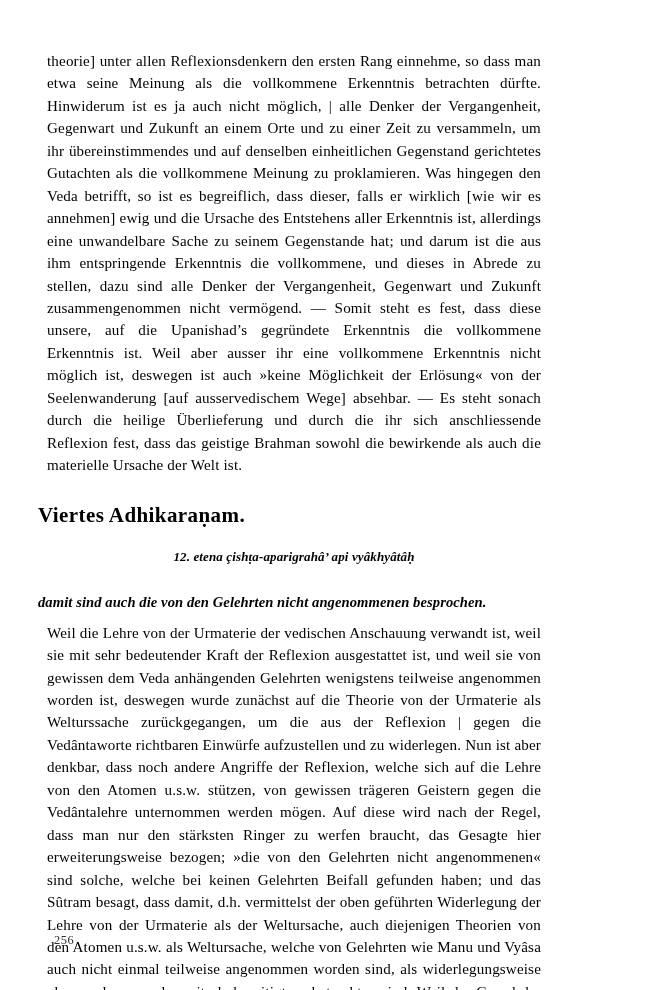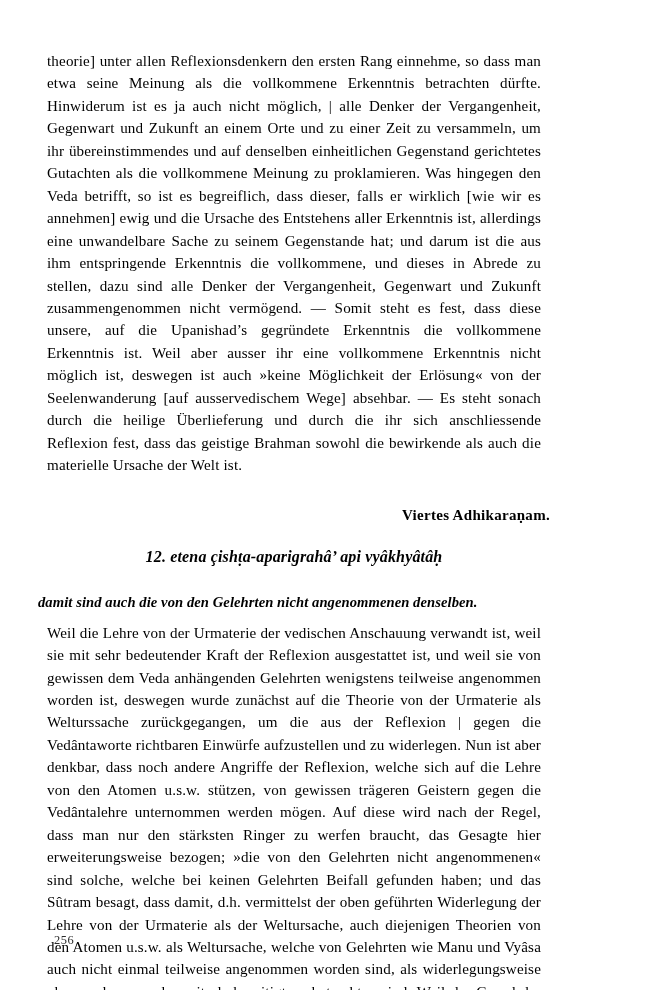--- a/index.html
+++ b/index.html
@@ -36,30 +36,30 @@
   p.body-par.continued::after {
     content: "";
     display: inline-block;
     width: 100%;
   }
   .heading-section {
     margin-top: 27px;
   }
   h2.adhikaranam {
     margin: 0;
-    font-size: 15px;
+    font-size: 21px;
     line-height: 22px;
     font-weight: bold;
-    text-align: right;
+    text-align: left;
     letter-spacing: 0.02em;
   }
   h3.sutra {
     margin: 0;
     margin-top: 20px;
-    font-size: 16px;
+    font-size: 13px;
     line-height: 22px;
     font-weight: bold;
     font-style: italic;
     text-align: center;
     letter-spacing: 0.01em;
   }
   h4.translation {
     margin: 0;
     margin-top: 23px;
     font-size: 14.6px;
@@ -87,20 +87,20 @@
 
 <div class="page">
 
   <p class="body-par">theorie] unter allen Reflexionsdenkern den ersten Rang einnehme, so dass man etwa seine Meinung als die vollkommene Erkenntnis betrachten dürfte. Hinwiderum ist es ja auch nicht möglich, | alle Denker der Vergangenheit, Gegenwart und Zukunft an einem Orte und zu einer Zeit zu versammeln, um ihr übereinstimmendes und auf denselben einheitlichen Gegenstand gerichtetes Gutachten als die vollkommene Meinung zu proklamieren. Was hingegen den Veda betrifft, so ist es begreiflich, dass dieser, falls er wirklich [wie wir es annehmen] ewig und die Ursache des Entstehens aller Erkenntnis ist, allerdings eine unwandelbare Sache zu seinem Gegenstande hat; und darum ist die aus ihm entspringende Erkenntnis die vollkommene, und dieses in Abrede zu stellen, dazu sind alle Denker der Vergangenheit, Gegenwart und Zukunft zusammengenommen nicht vermögend. — Somit steht es fest, dass diese unsere, auf die Upanishad’s gegründete Erkenntnis die vollkommene Erkenntnis ist. Weil aber ausser ihr eine vollkommene Erkenntnis nicht möglich ist, deswegen ist auch »keine Möglichkeit der Erlösung« von der Seelenwanderung [auf ausservedischem Wege] absehbar. — Es steht sonach durch die heilige Überlieferung und durch die ihr sich anschliessende Reflexion fest, dass das geistige Brahman sowohl die bewirkende als auch die materielle Ursache der Welt ist.</p>
 
   <div class="heading-section">
     <h2 class="adhikaranam">Viertes Adhikaraṇam.</h2>
 
     <h3 class="sutra">12. etena çishṭa-aparigrahâ’ api vyâkhyâtâḥ</h3>
 
-    <h4 class="translation">damit sind auch die von den Gelehrten nicht angenommenen denselben.</h4>
+    <h4 class="translation">damit sind auch die von den Gelehrten nicht angenommenen besprochen.</h4>
   </div>
 
   <p class="body-par par-second continued">Weil die Lehre von der Urmaterie der vedischen Anschauung verwandt ist, weil sie mit sehr bedeutender Kraft der Reflexion ausgestattet ist, und weil sie von gewissen dem Veda anhängenden Gelehrten wenigstens teilweise angenommen worden ist, deswegen wurde zunächst auf die Theorie von der Urmaterie als Welturssache zurückgegangen, um die aus der Reflexion | gegen die Vedântaworte richtbaren Einwürfe aufzustellen und zu widerlegen. Nun ist aber denkbar, dass noch andere Angriffe der Reflexion, welche sich auf die Lehre von den Atomen u.s.w. stützen, von gewissen trägeren Geistern gegen die Vedântalehre unternommen werden mögen. Auf diese wird nach der Regel, dass man nur den stärksten Ringer zu werfen braucht, das Gesagte hier erweiterungsweise bezogen; »die von den Gelehrten nicht angenommenen« sind solche, welche bei keinen Gelehrten Beifall gefunden haben; und das Sûtram besagt, dass damit, d.h. vermittelst der oben geführten Widerlegung der Lehre von der Urmaterie als der Weltursache, auch diejenigen Theorien von den Atomen u.s.w. als Weltursache, welche von Gelehrten wie Manu und Vyâsa auch nicht einmal teilweise angenommen worden sind, als widerlegungsweise »besprochen«, und somit als beseitigt zu betrachten sind. Weil der Grund der Widerlegung der nämliche ist, deswegen ist es nicht notwendig, hier von neuem auf die Zweifel einzugehen. Und auch das gilt hier wiederum in gleicher Weise, dass die Weltursache wegen ihrer zu grossen Tiefe von der Reflexion nicht</p>
 
 </div>
 
 <div class="page-number">256</div>
 
 </body></html>

